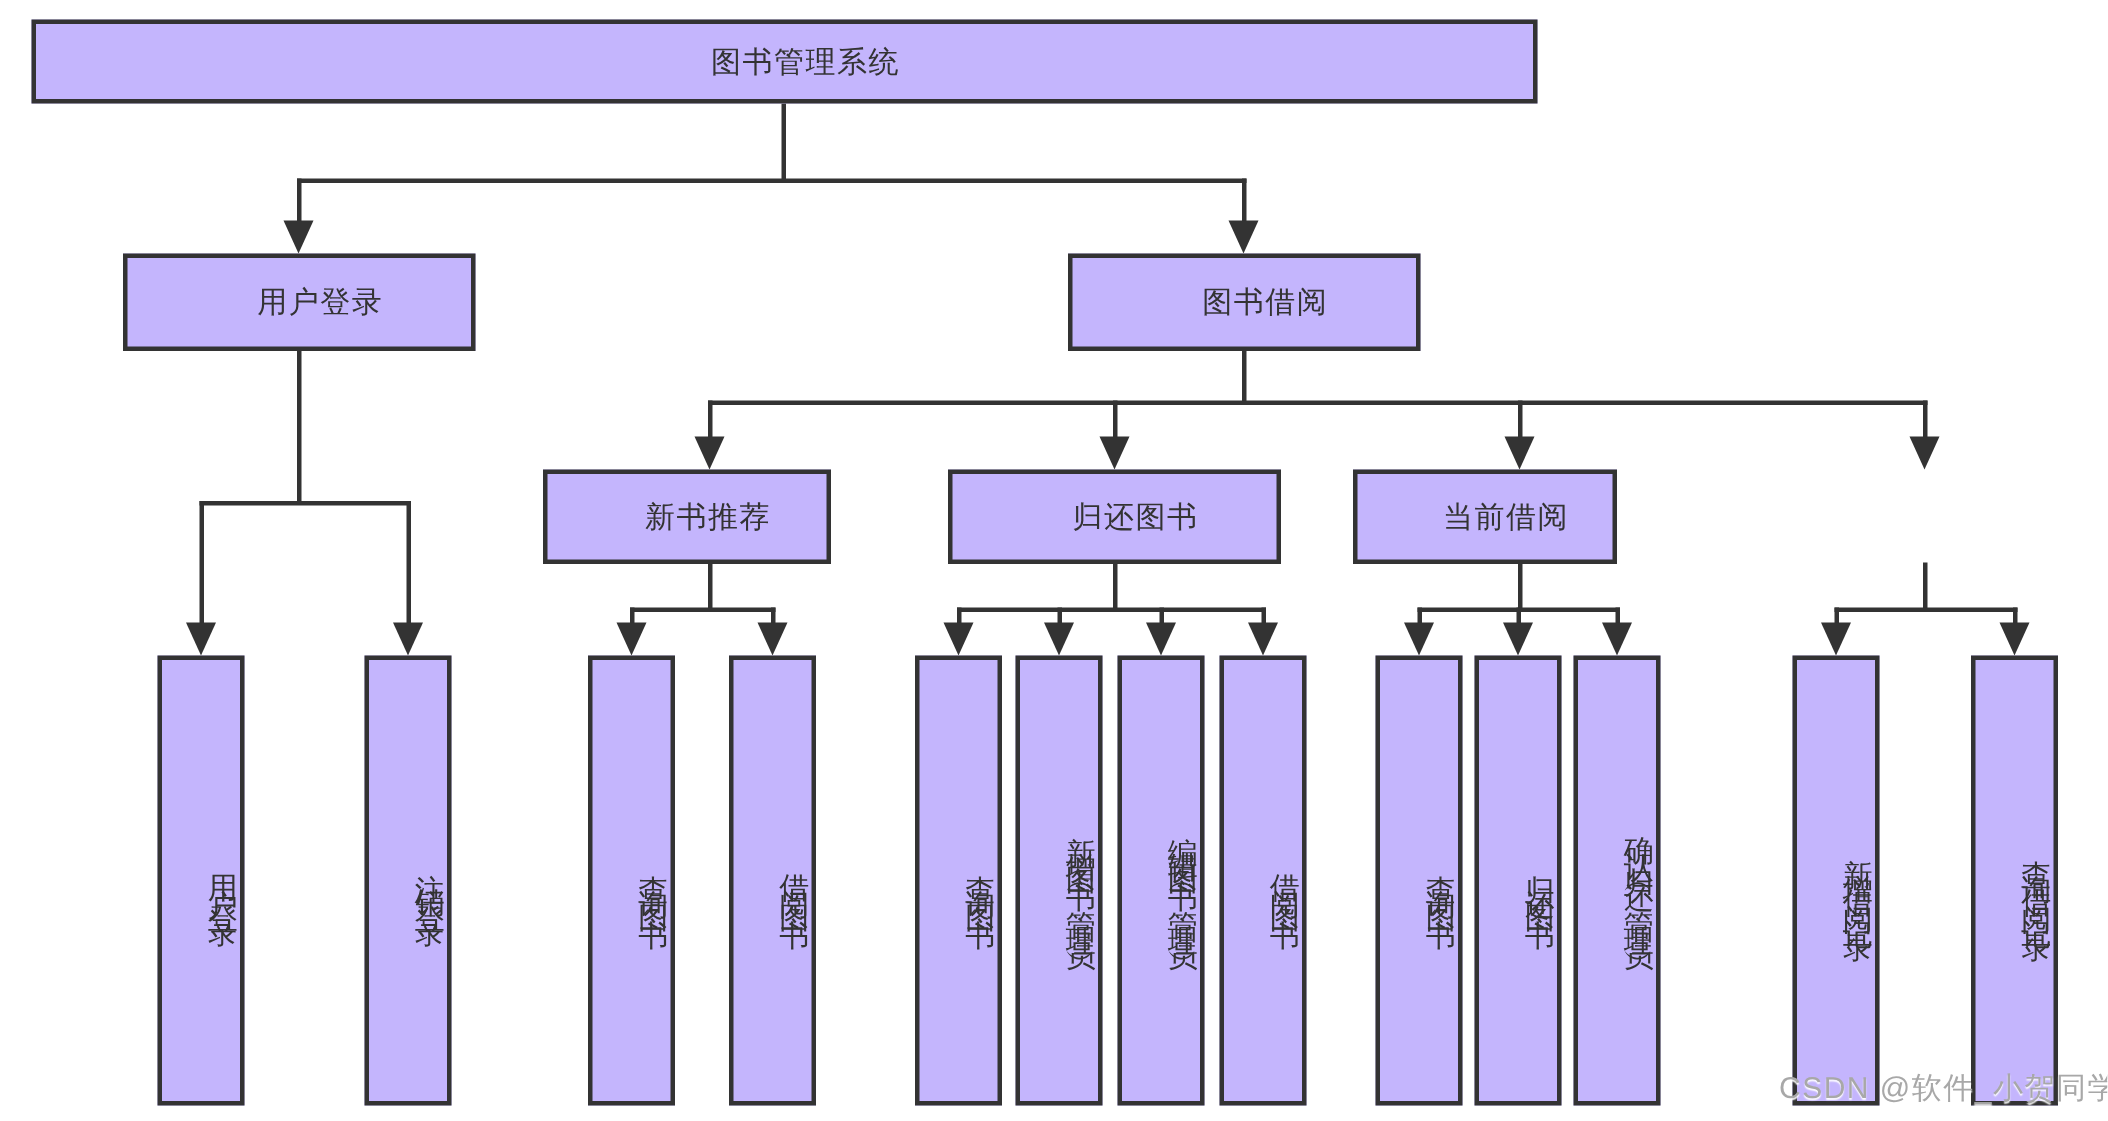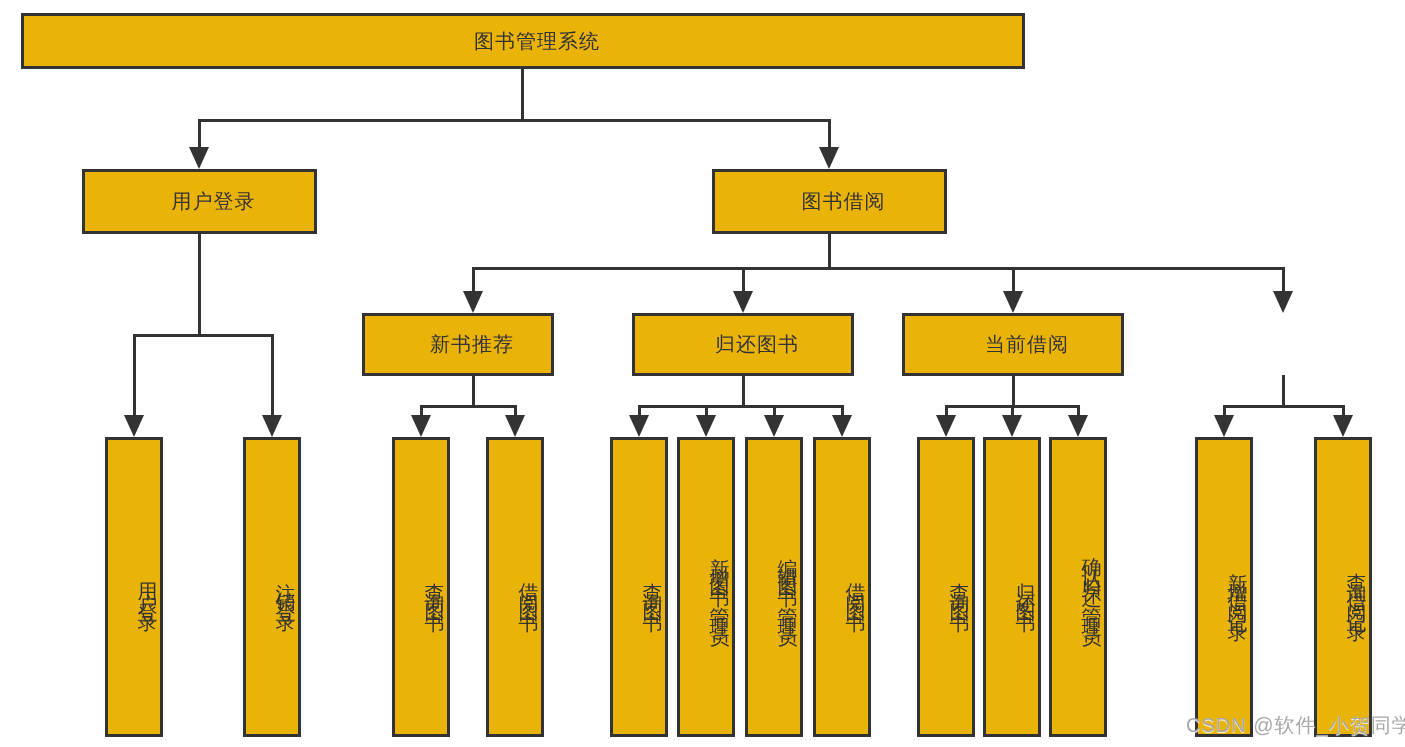--- a/index.html
+++ b/index.html
@@ -7,21 +7,21 @@
     position:relative;
     width:1405px;height:747px;
     background:#ffffff;
     overflow:hidden;
     font-family:"Liberation Sans","DejaVu Sans",sans-serif;
     color:#333333;
   }
   .box{
     position:absolute;
     box-sizing:border-box;
-    background:#eab308;
+    background:#c4b5fd;
     border:3px solid #333333;
     display:flex;
     align-items:center;
     justify-content:center;
     font-size:20px;
     letter-spacing:1px;
     color:#333333;
     z-index:2;
     padding-left:28px;
   }
@@ -39,21 +39,21 @@
     border-left:10px solid transparent;
     border-right:10px solid transparent;
     border-top:22px solid #333333;
   }
   
   #b-root{left:21px;top:13px;width:1004px;height:56px;}
   #b-login{left:82px;top:169px;width:235px;height:65px;}
   #b-mgmt{left:712px;top:169px;width:235px;height:65px;}
   #b-g0{left:362px;top:313px;width:192px;height:63px;}
   #b-g1{left:632px;top:313px;width:222px;height:63px;}
-  #b-g2{left:902px;top:313px;width:222px;height:63px;}
+  #b-g2{left:902px;top:313px;width:176px;height:63px;}
   #b-g3{left:1172px;top:313px;width:222px;height:63px;}
   .leaf{top:437px;width:58px;height:300px;}
   #lf-0{left:105px;}  #lf-1{left:243px;}
   #lf-2{left:392px;}  #lf-3{left:486px;}
   #lf-4{left:610px;}  #lf-5{left:677px;}  #lf-6{left:745px;}  #lf-7{left:813px;}
   #lf-8{left:917px;}  #lf-9{left:983px;}  #lf-10{left:1049px;}
   #lf-11{left:1195px;} #lf-12{left:1314px;}
   #watermark{
     position:absolute;left:1186px;top:712px;z-index:3;
     font-size:20px;letter-spacing:1px;

